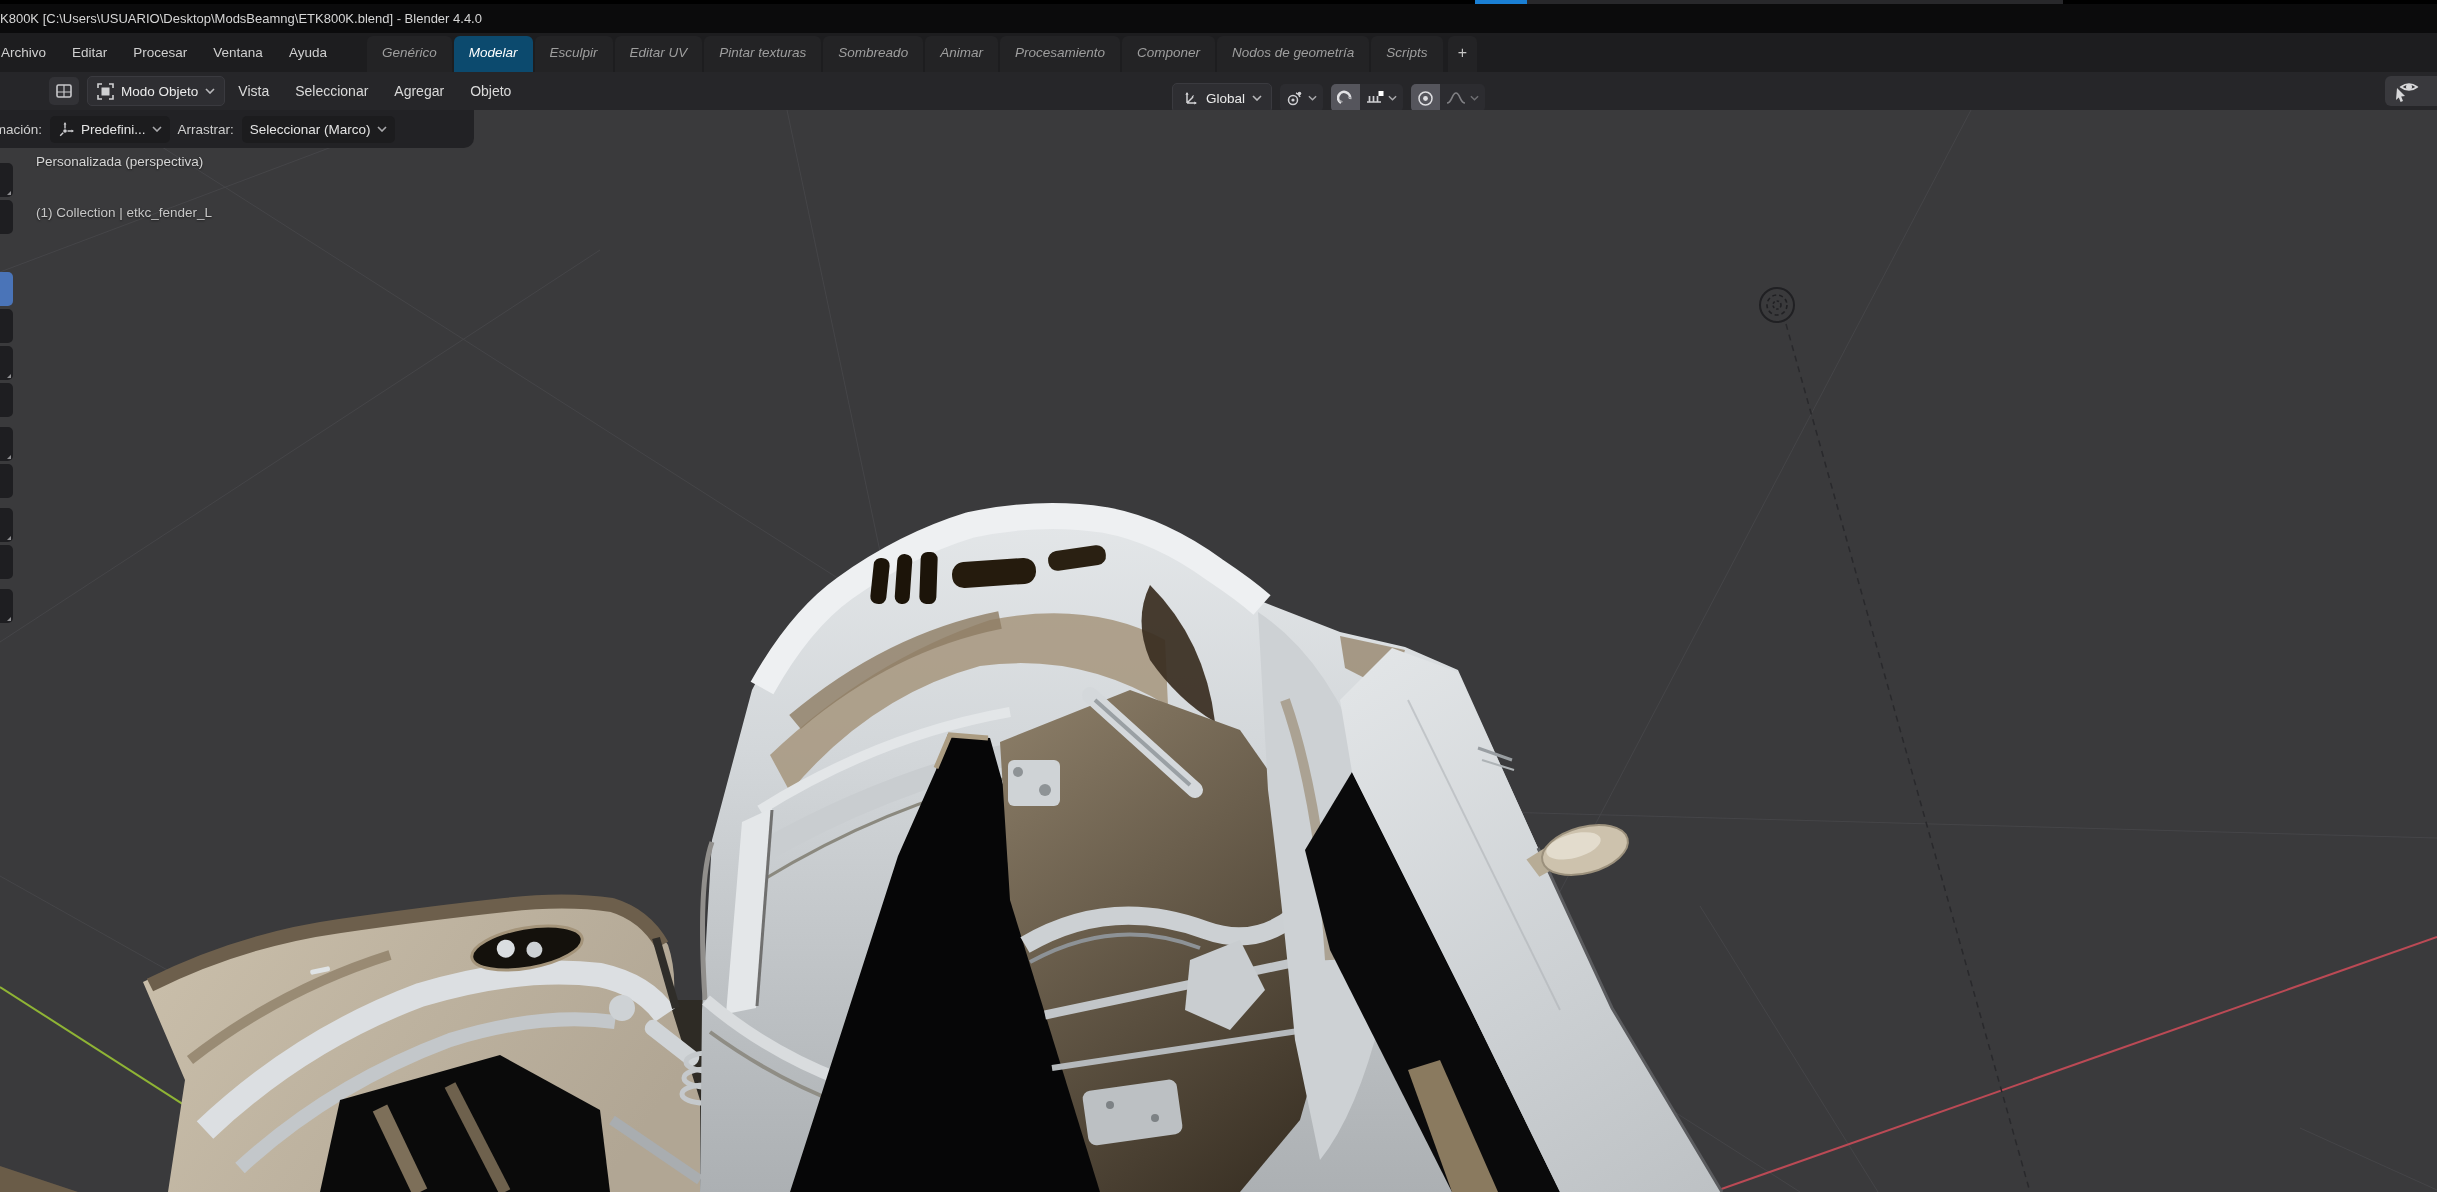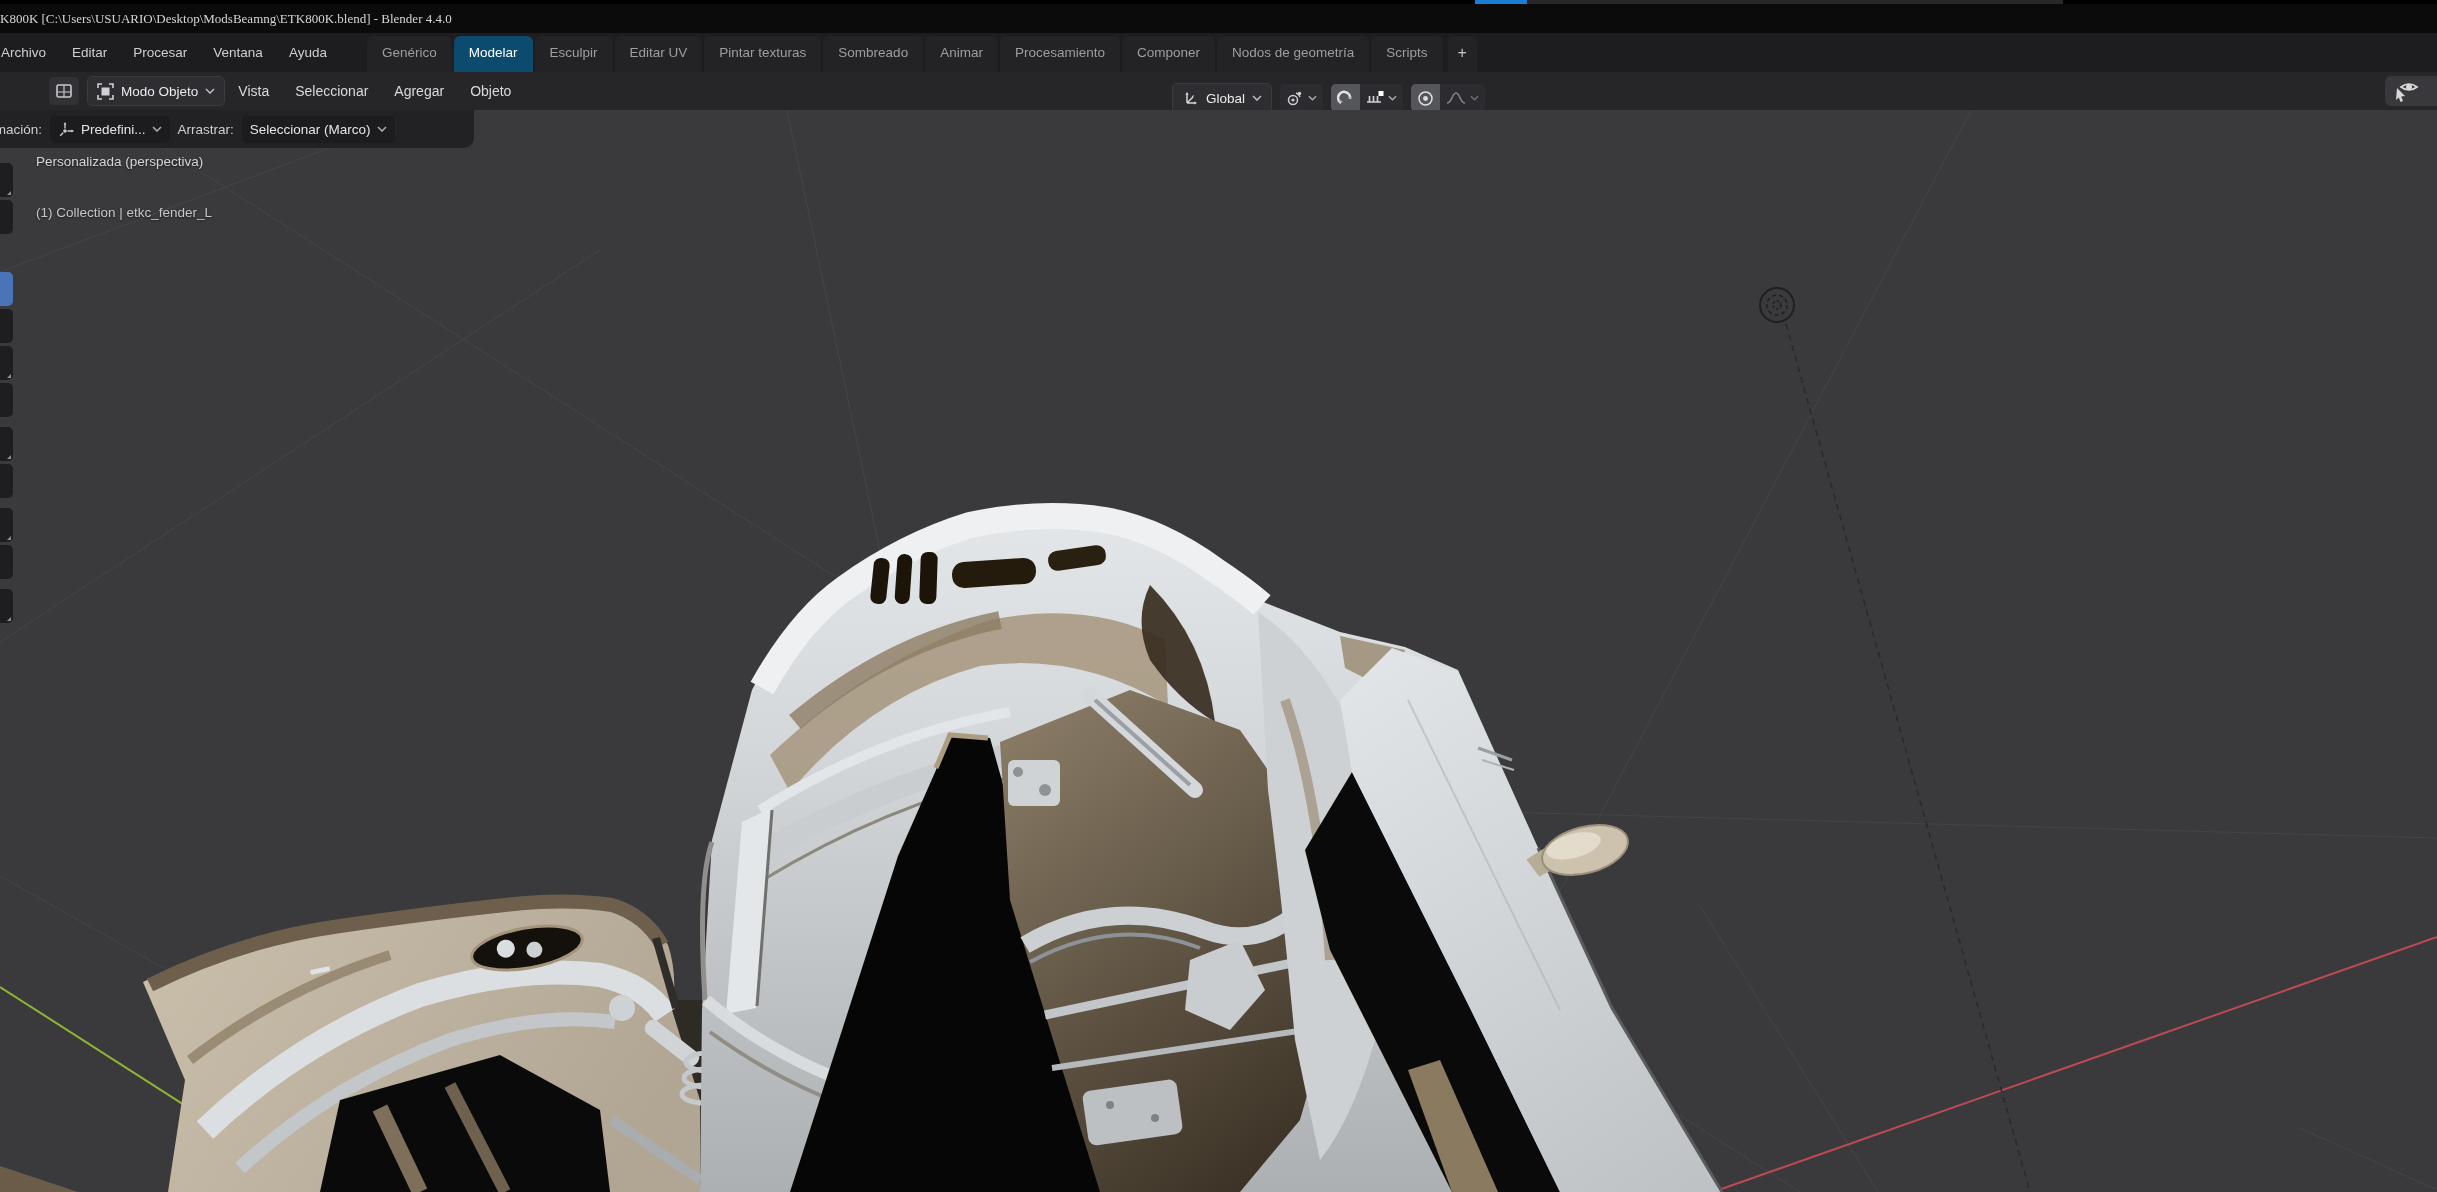--- a/index.html
+++ b/index.html
@@ -5,27 +5,27 @@
   html,body{margin:0;padding:0;background:#000;}
   #app{position:relative;width:2437px;height:1192px;overflow:hidden;
        font-family:"Liberation Sans","DejaVu Sans",sans-serif;
        -webkit-font-smoothing:antialiased;}
   
   #strip-top{position:absolute;top:0;left:0;width:2437px;height:4px;background:#000;}
   #strip-top .seg-blue{position:absolute;left:1475px;top:0;width:52px;height:4px;background:#1a7fd4;}
   #strip-top .seg-gray{position:absolute;left:1527px;top:0;width:536px;height:4px;background:#28282b;}
   
   #titlebar{position:absolute;top:4px;left:0;width:2437px;height:29px;background:#0b0b0c;
-            display:flex;align-items:center;color:#d6d6d6;font-size:13px;white-space:nowrap;font-family:Liberation Serif, serif;}
+            display:flex;align-items:center;color:#d6d6d6;font-size:13px;white-space:nowrap;}
   
   #topbar{position:absolute;top:33px;left:0;width:2437px;height:39px;background:#1d1d1f;
           display:flex;align-items:flex-start;overflow:hidden;}
   #topbar .menus{display:flex;align-items:center;margin-left:-12px;}
   #topbar .menus .menu-item{padding:0 13px;font-size:13.5px;color:#cfcfcf;line-height:39px;cursor:default;}
-  #topbar .tabs{display:flex;align-items:flex-end;margin-left:26px;}
+  #topbar .tabs{display:flex;align-items:flex-end;margin-left:26px;font-style:italic;}
   #topbar .tab{margin:3px 1px 0 1px;padding:0 15px;height:36px;line-height:34px;font-size:13.5px;
                color:#9e9e9e;background:#232325;border-radius:6px 6px 0 0;white-space:nowrap;}
   #topbar .tab.active{background:#0c4a6e;color:#ffffff;}
   #topbar .tab-add{margin:3px 2px 0 4px;padding:0 10px;height:36px;line-height:34px;font-size:16px;
                color:#c5c5c5;background:#232325;border-radius:6px 6px 0 0;}
   
   #vpheader{position:absolute;top:72px;left:0;width:2437px;height:38px;background:#262629;}
   #vpheader .left{position:absolute;left:0;top:0;height:38px;display:flex;align-items:center;margin-left:47px;}
   .editor-chip{width:30px;height:28px;margin-left:2px;border-radius:5px;background:#323236;
                display:flex;align-items:center;justify-content:center;}

